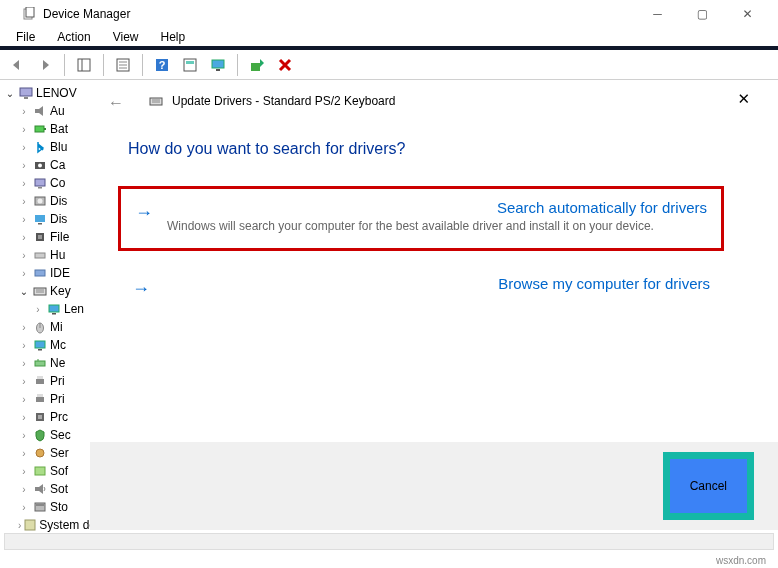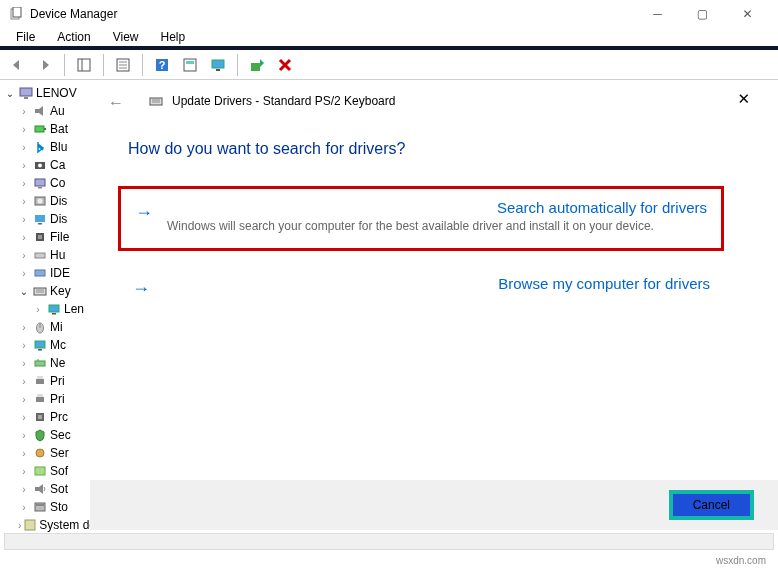--- a/index.html
+++ b/index.html
@@ -1,17 +1,17 @@
 <!DOCTYPE html>
 <html><head>
 <meta charset="utf-8">
 <style>
 * { box-sizing: border-box; font-family: "Segoe UI", Tahoma, sans-serif; }
 body { margin: 0; background: #fff; width: 778px; height: 568px; overflow: hidden; font-size: 12px; }
-.titlebar { height: 28px; display: flex; align-items: center; padding: 12px 8px; }
+.titlebar { height: 28px; display: flex; align-items: center; padding: 12px 8px; margin-left: 13px; }
 .titlebar .title { display: flex; align-items: center; gap: 6px; }
 .titlebar .winbtns { margin-left: auto; display: flex; }
 .titlebar .winbtn { width: 45px; height: 28px; display: flex; align-items: center; justify-content: center; color: #555; }
 .menubar { height: 22px; display: flex; align-items: center; padding: 0 6px; gap: 2px; border-bottom: 4px solid #0f172a; }
 .menubar .menuitem { padding: 2px 10px; }
 .toolbar { height: 30px; display: flex; align-items: center; padding: 0 6px; gap: 6px; border-bottom: 1px solid #d0d0d0; }
 .toolbar .sep { width: 1px; height: 22px; background: #c0c0c0; margin: 0 2px; }
 .toolbar .tbtn { width: 22px; height: 22px; display: flex; align-items: center; justify-content: center; }
 .content { display: flex; height: calc(568px - 28px - 22px - 30px - 20px); }
 .tree { width: 90px; overflow: hidden; padding: 4px 0 4px 4px; }
@@ -26,21 +26,21 @@
 .dialog-head { display: flex; align-items: center; gap: 8px; margin-bottom: 30px; margin-left: 4px; }
 .dialog-title { font-size: 12px; }
 .question { color: #003399; font-size: 16px; margin: 8px 0 28px 24px; font-weight: 400; }
 .option { display: flex; gap: 14px; padding: 10px 14px 14px 14px; margin: 0 14px 14px 14px; }
 .option.highlight { border: 3px solid #cc0000; }
 .opt-arrow { color: #0066cc; font-size: 18px; line-height: 22px; }
 .opt-body { flex: 1; }
 .opt-title { color: #0066cc; font-size: 15px; margin-bottom: 2px; text-align: right; }
 .opt-desc { color: #666; font-size: 12px; line-height: 1.35; }
 .buttonbar { position: absolute; left: 0; right: 0; bottom: 18px; padding: 10px 24px; background: #f0f0f0; display: flex; justify-content: flex-end; }
-.btn { padding: 4px 20px; border: 4px solid #14b8a6; background: #1d4ed8; font-size: 12px; }
+.btn { padding: 20px 20px; border: 7px solid #14b8a6; background: #3b82f6; font-size: 12px; }
 .footer { position: absolute; bottom: 2px; right: 12px; font-size: 10px; color: #888; }
 .scrollbar-h { position: absolute; bottom: 18px; left: 4px; right: 4px; height: 17px; background: #f0f0f0; border: 1px solid #ddd; }
 </style>
 </head>
 <body>
 
 <div class="titlebar">
   <div class="title">
     <span class="ticon">
         <svg width="14" height="14">

